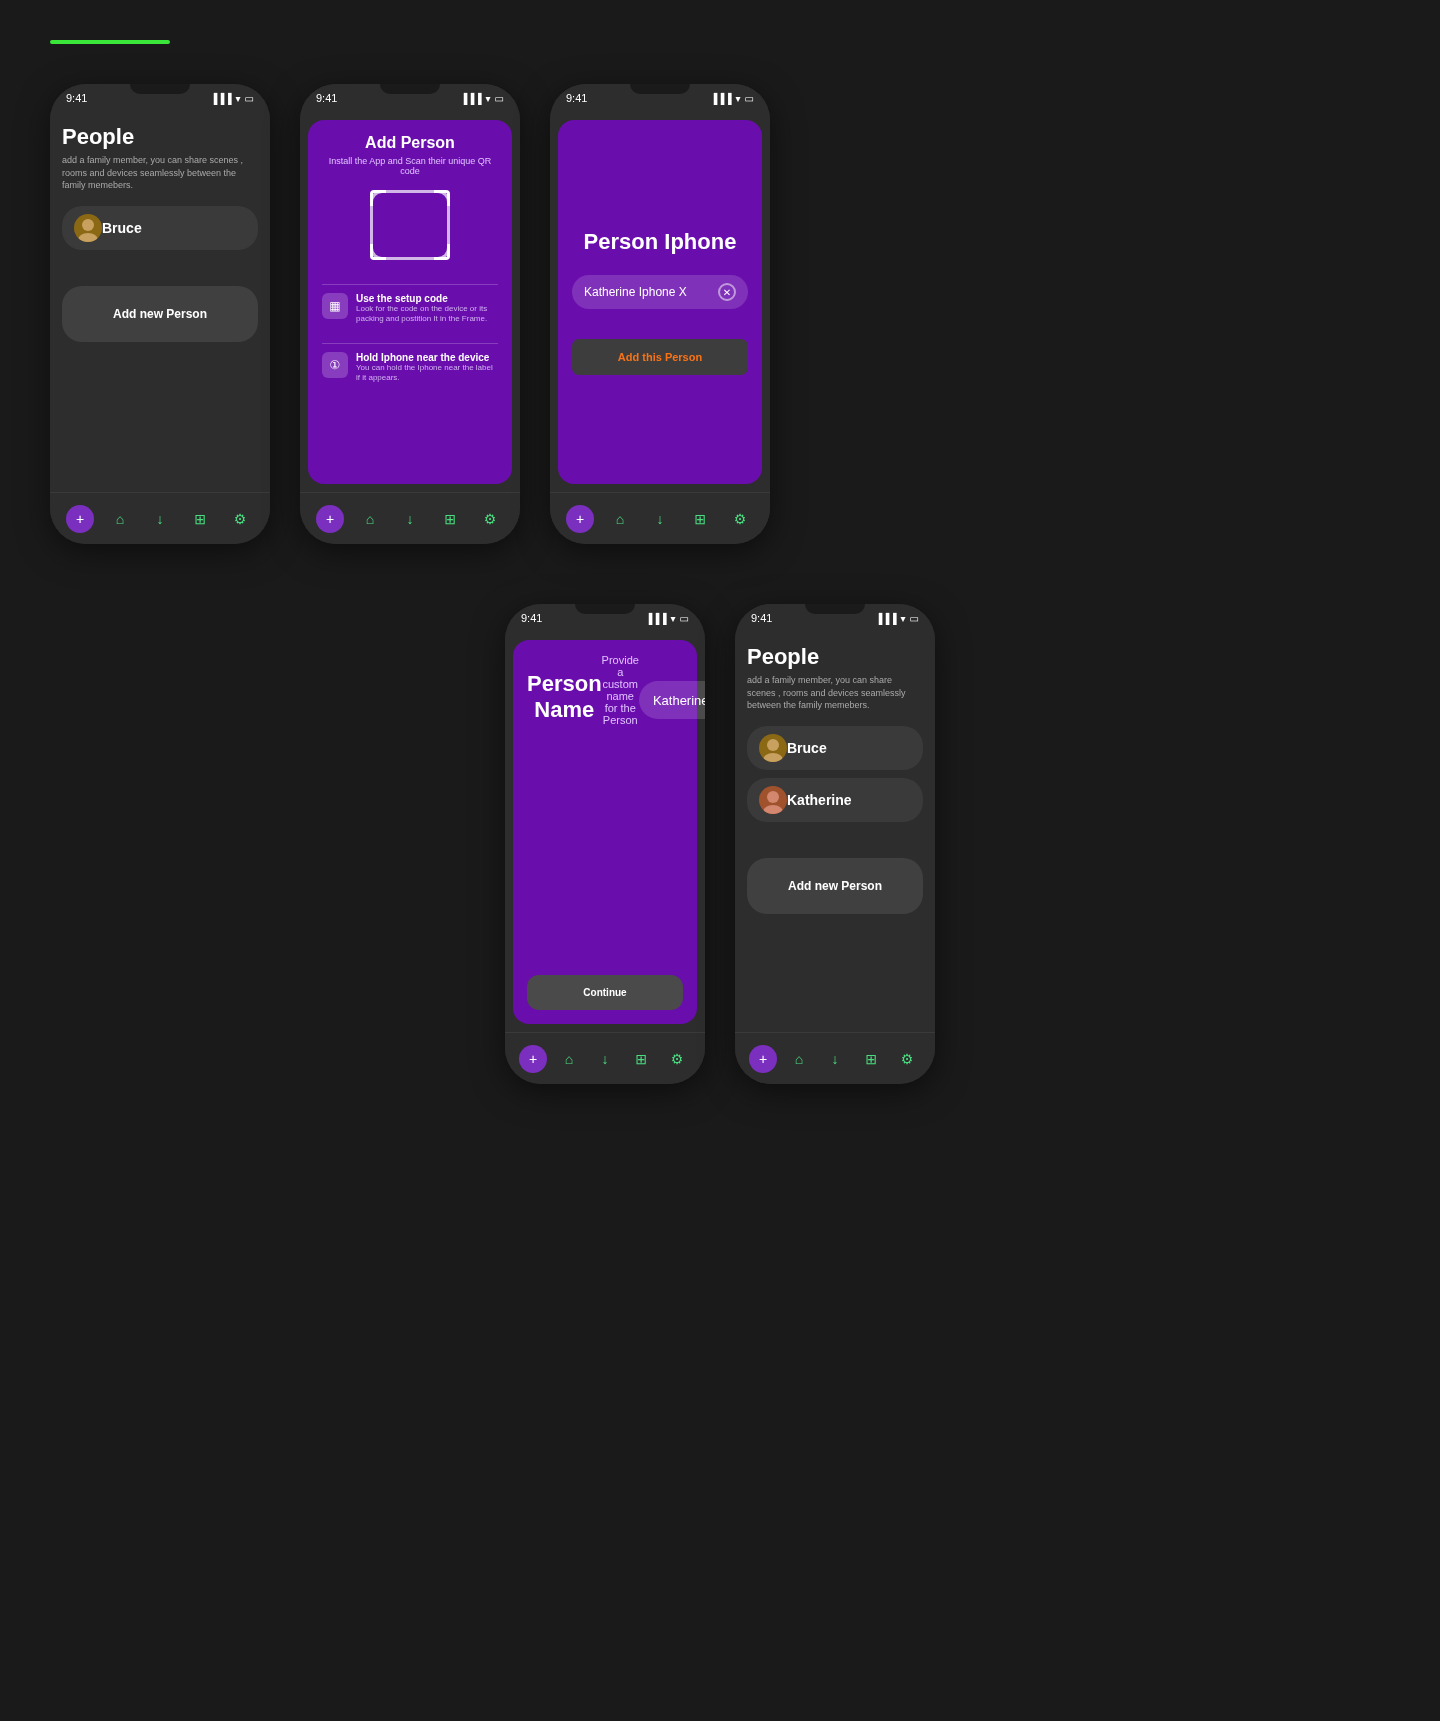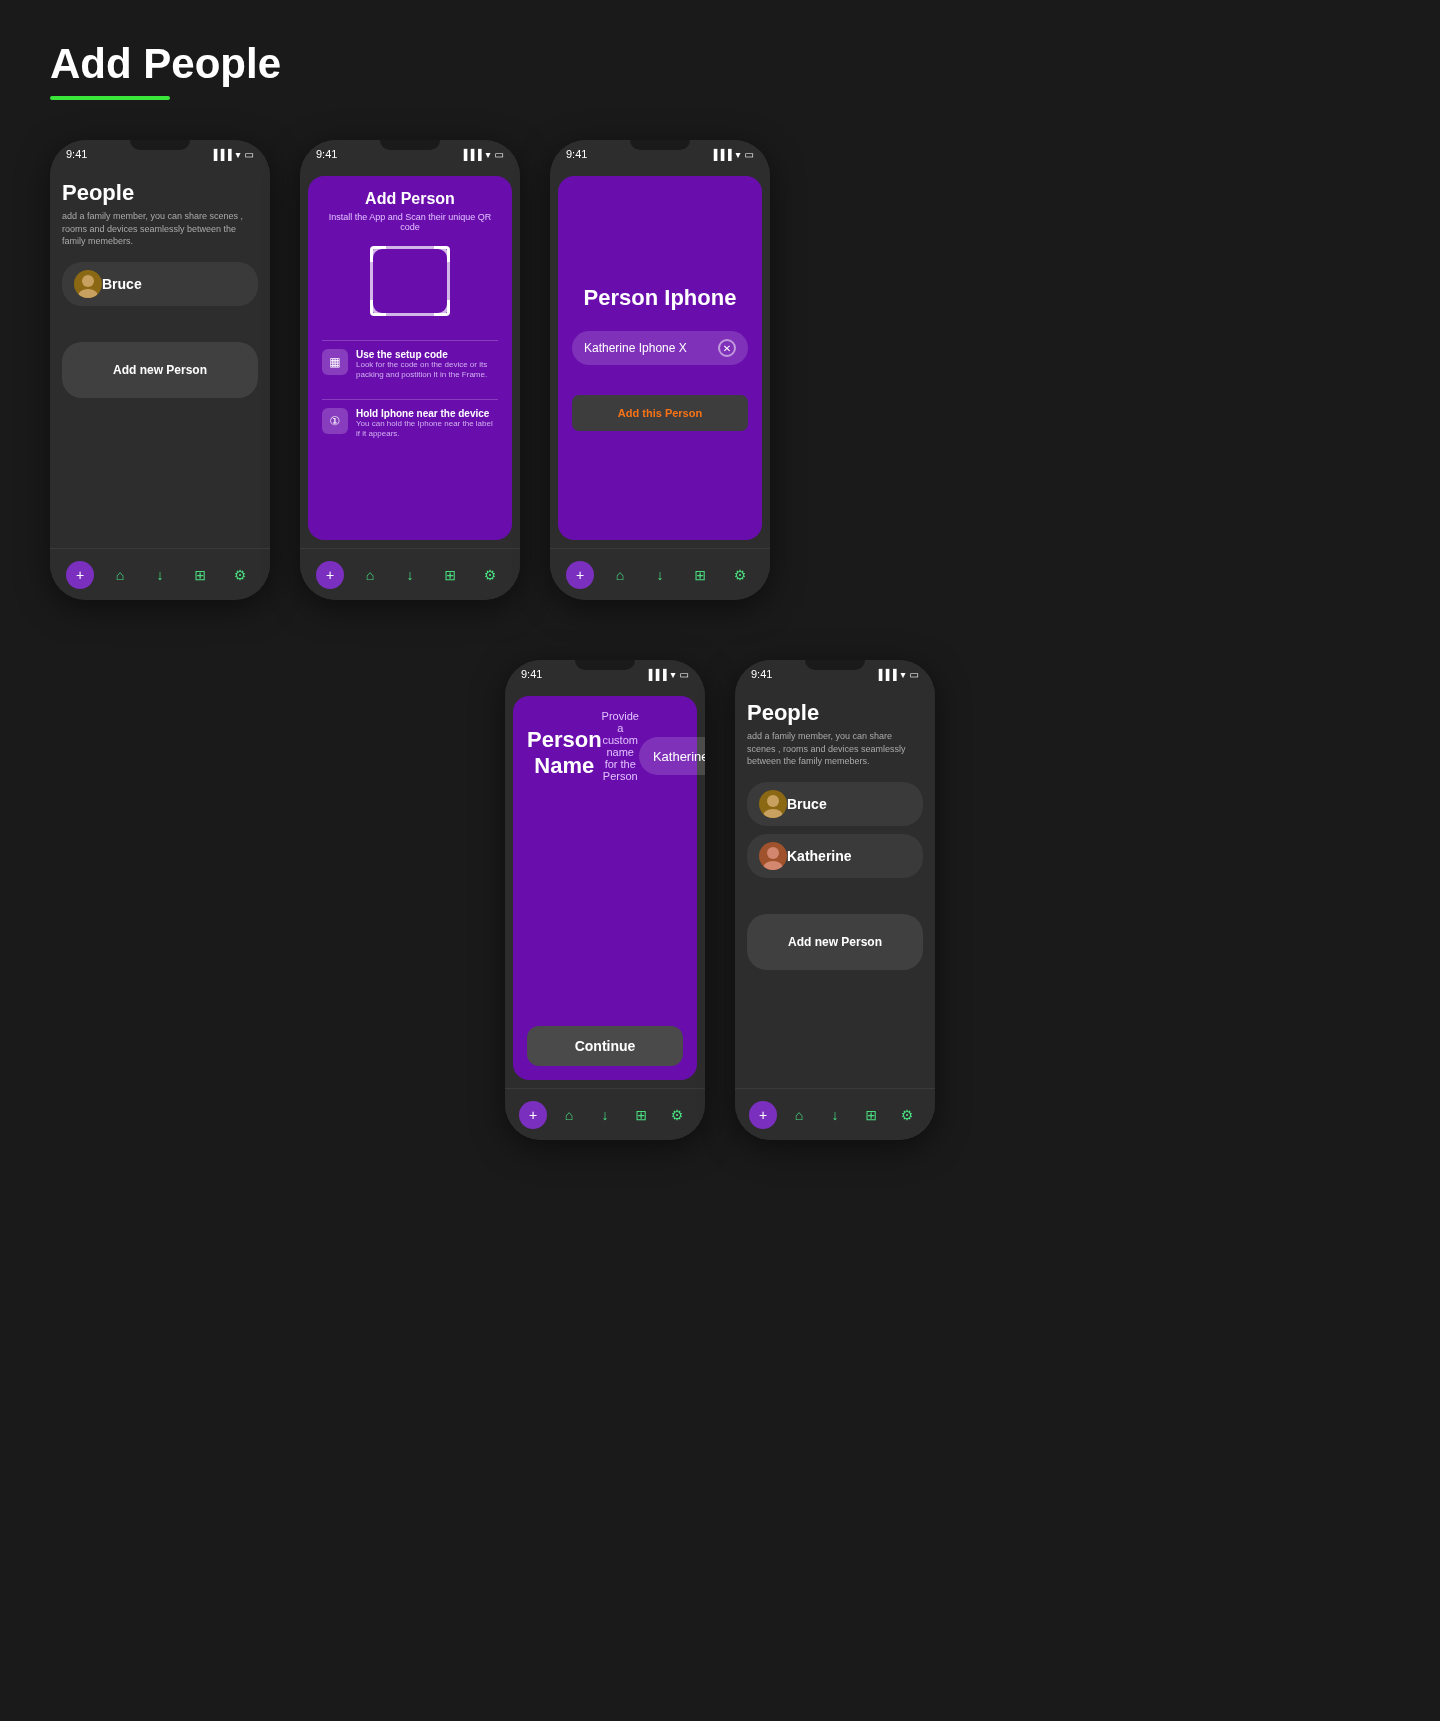--- a/index.html
+++ b/index.html
@@ -334,21 +334,21 @@
       font-size: 13px;
       color: white;
     }
     .continue-btn {
       background: #4a4a4a;
       border-radius: 12px;
       padding: 12px 0;
       width: 100%;
       text-align: center;
       color: white;
-      font-size: 14px;
+      font-size: 10px;
       font-weight: 600;
       cursor: pointer;
       margin-top: 20px;
     }
 
     
     .phone-bottom {
       width: 200px;
       height: 480px;
       background: #2d2d2d;
@@ -361,21 +361,20 @@
 
     .phone-bottom .phone-content {
       height: calc(100% - 28px - 52px);
     }
 
   </style>
 </head>
 <body>
 
 <div class="page-header">
-  <h1 class="page-title">Add People</h1>
   <div class="title-underline"></div>
 </div>
 
 <div class="phones-row">
 
   <div class="phone">
     <div class="phone-status-bar">
       <div class="phone-notch"></div>
       <span>9:41</span>
       <div class="status-icons">

